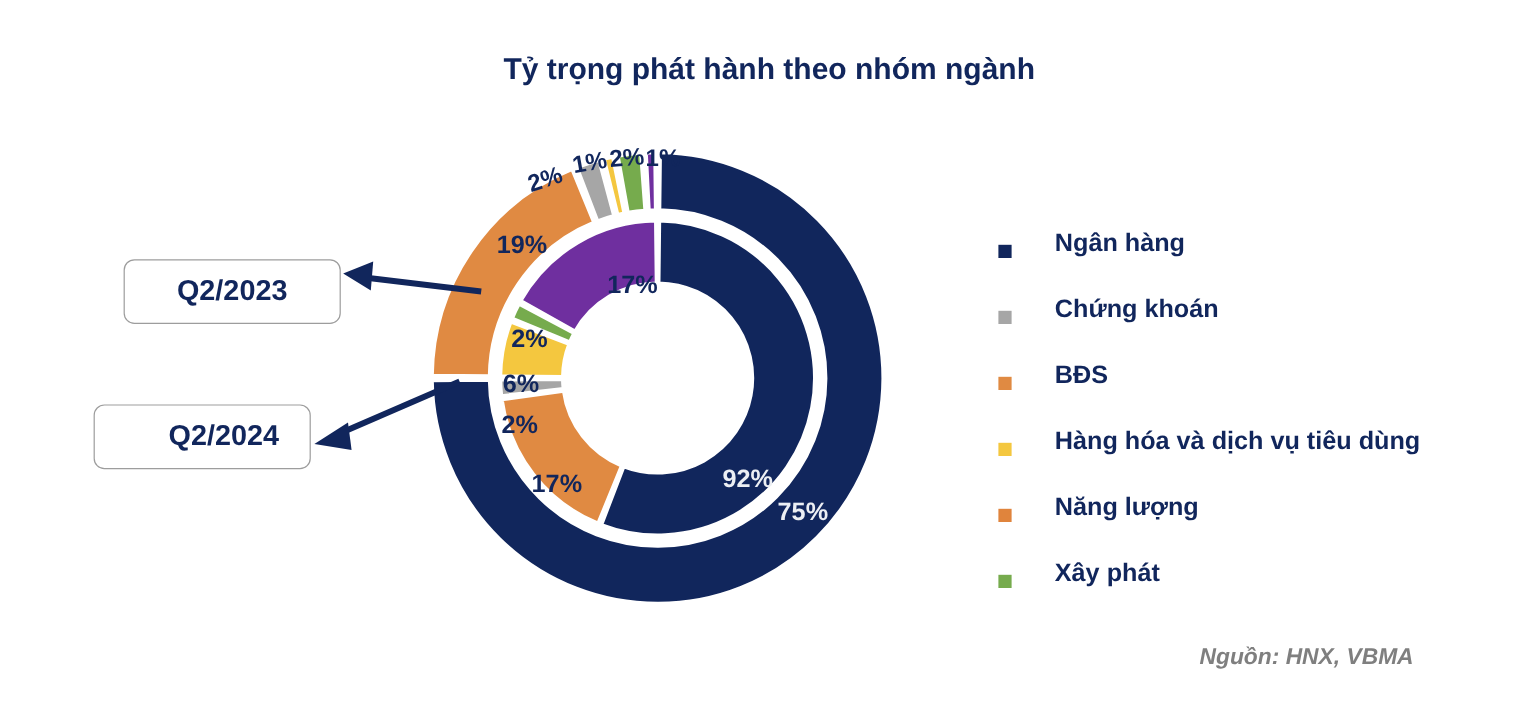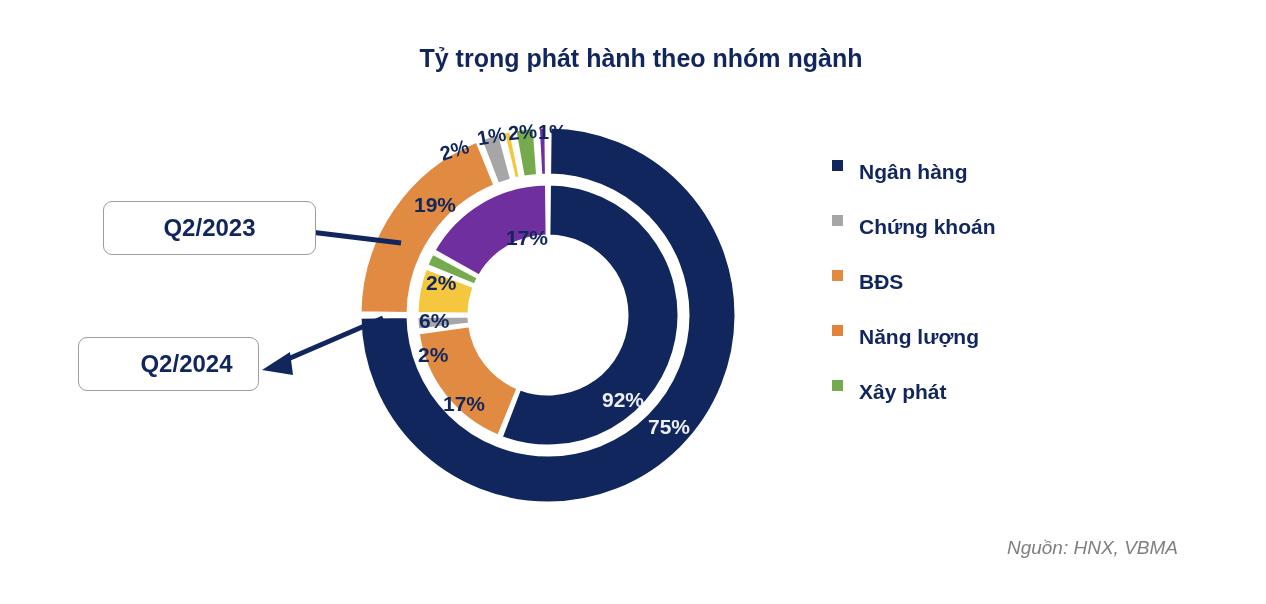--- a/index.html
+++ b/index.html
@@ -55,22 +55,23 @@
   .pct-label.small { font-size: 20px; }
 
   #legend {
     position: absolute;
     left: 832px;
     top: 160px;
     width: 400px;
   }
   .legend-item {
     display: flex;
-    align-items: flex-start;
+    align-items: flex-end;
     height: 55px;
+    gap: 20px;
   }
   .legend-swatch {
     width: 11px;
     height: 11px;
     flex: 0 0 11px;
     margin-right: 16px;
   }
   .legend-label {
     font-size: 21px;
     font-weight: bold;
@@ -84,40 +85,41 @@
     border-radius: 9px;
     background: #ffffff;
     display: flex;
     align-items: center;
     justify-content: center;
     font-size: 24px;
     font-weight: bold;
     color: #11265c;
     box-sizing: border-box;
   }
-  #callout-2023 { left: 103px; top: 201px; width: 213px; height: 54px; }
+  #callout-2023 { left: 103px; top: 216px; width: 181px; height: 54px; }
   #callout-2024 { left: 78px; top: 337px; width: 181px; height: 54px; padding-left: 36px; }
 
   #arrows-svg {
     position: absolute;
     left: 0;
     top: 0;
     width: 1266px;
     height: 604px;
     pointer-events: none;
   }
 
   #source-note {
     position: absolute;
     right: 88px;
     top: 537px;
     font-size: 19px;
     font-style: italic;
     color: #7f7f7f;
     white-space: nowrap;
+    font-weight: bold;
   }
 </style>
 </head>
 <body>
 
 <div id="chart-title">Tỷ trọng phát hành theo nhóm ngành</div>
 
 <div id="donut-wrap">
   <svg id="donut-svg" viewBox="0 0 440 420">
     <g id="ring-outer">
@@ -178,20 +180,24 @@
     </div>
     <div class="legend-item">
       <span class="legend-swatch" style="background: rgb(166, 166, 166);"></span>
       <span class="legend-label">Chứng khoán</span>
     </div>
     <div class="legend-item">
       <span class="legend-swatch" style="background: rgb(224, 138, 66);"></span>
       <span class="legend-label">BĐS</span>
     </div>
     <div class="legend-item">
+      <span class="legend-swatch" style="background: rgb(244, 199, 63);"></span>
+      <span class="legend-label">Hàng hóa và dịch vụ tiêu dùng</span>
+    </div>
+    <div class="legend-item">
       <span class="legend-swatch" style="background: rgb(224, 132, 60);"></span>
       <span class="legend-label">Năng lượng</span>
     </div>
     <div class="legend-item">
       <span class="legend-swatch" style="background: rgb(118, 171, 77);"></span>
       <span class="legend-label">Xây phát</span>
     </div>
   </div>
 
 <div id="source-note">Nguồn: HNX, VBMA</div>

